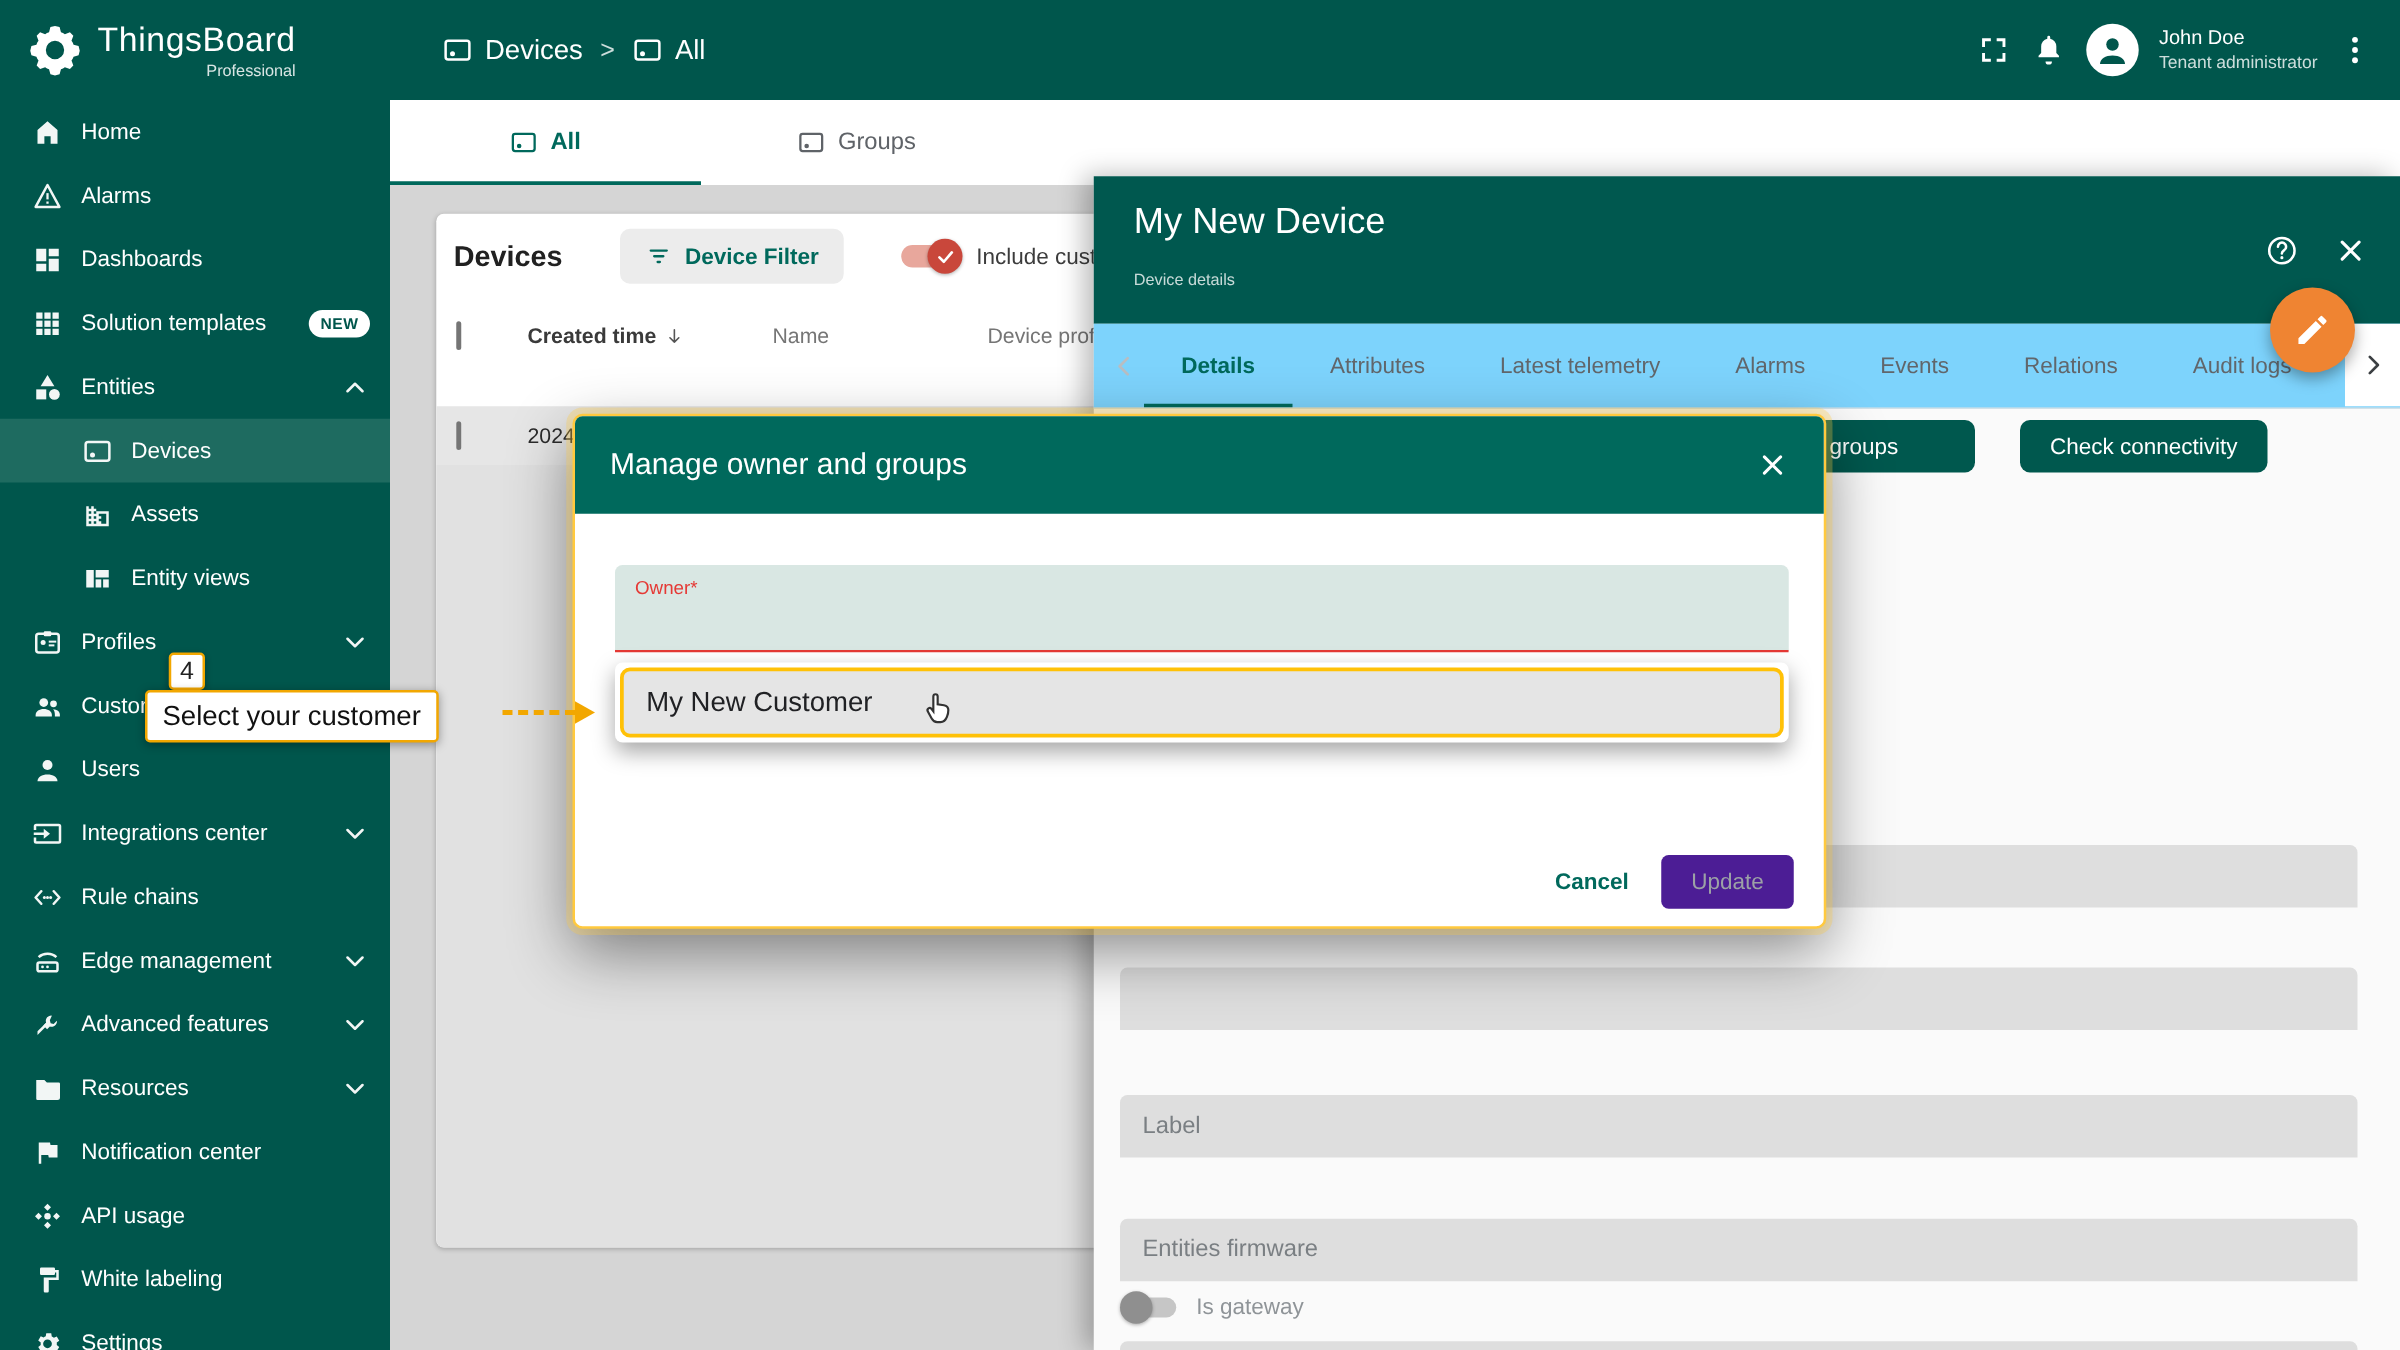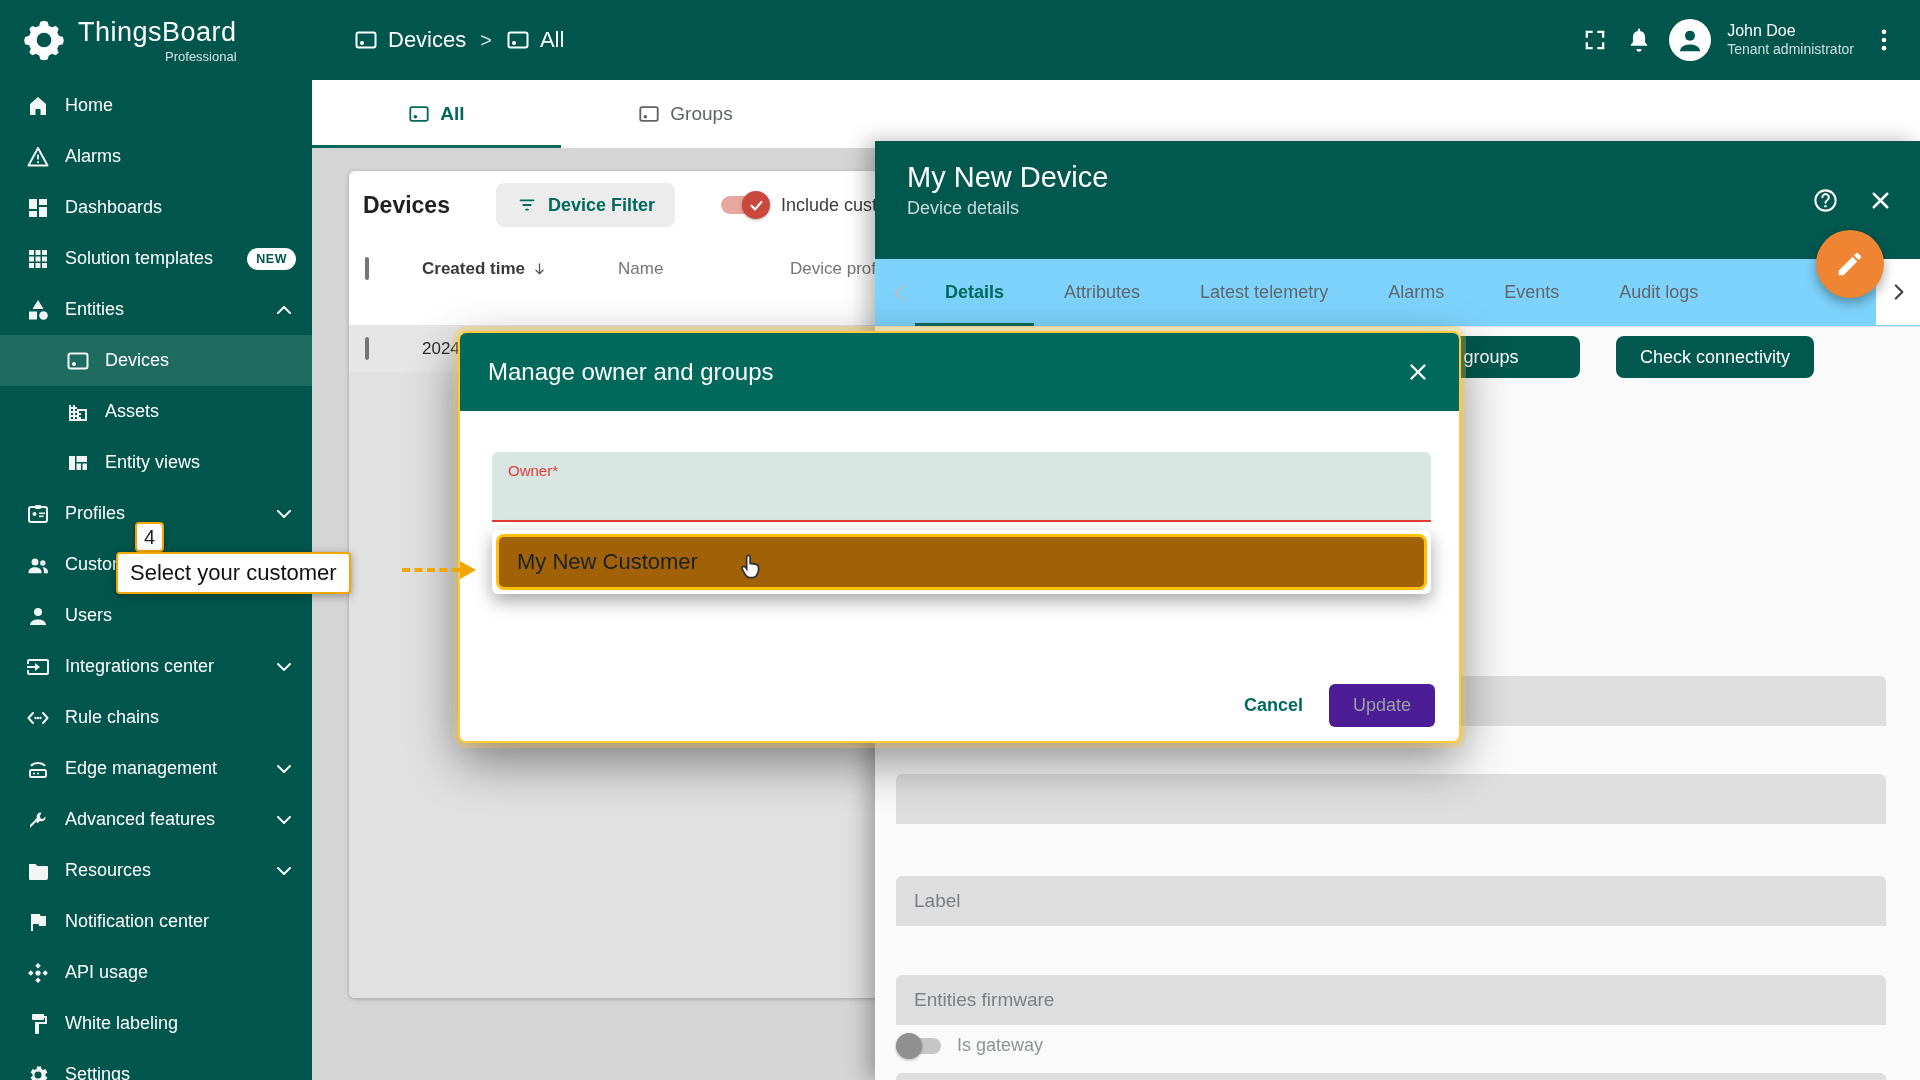--- a/index.html
+++ b/index.html
@@ -63,21 +63,21 @@
   .sort-col { color:#3a3a3a; font-weight:700; }
   .sort-arrow { width:17px; height:17px; color:#555; }
   .cb { width:20px; height:20px; border:2px solid #757575; border-radius:3px; background:#fff; cursor:pointer; }
   .trow { margin-top:26px; height:47px; flex:none; display:flex; align-items:center; background:#E6E6E6; color:#2b2b2b; font-size:17px; }
   .tbody-empty { flex:1; background:#E1E1E1; }
 
   
   .drawer { position:absolute; left:875px; top:141px; right:0; bottom:0; background:#FAFAFA; z-index:10; box-shadow:-8px 0 20px rgba(0,0,0,.28); }
   .drawer-header { height:118px; background:#00584F; color:#fff; padding:20px 28px 0 32px; position:relative; }
   .drawer-title { font-size:29px; font-weight:500; }
-  .drawer-sub { font-size:18px; color:rgba(255,255,255,.78); margin-top:4px; }
+  .drawer-sub { font-size:13px; color:rgba(255,255,255,.78); margin-top:22px; }
   .drawer-header-icons { position:absolute; right:26px; top:46px; display:flex; gap:28px; }
   .dh-icon { width:27px; height:27px; color:#fff; cursor:pointer; }
   .drawer-tabs { position:absolute; left:0; top:118px; right:0; height:68px; background:#7dd3fc; border-bottom:1px solid #E2E2E2; display:flex; align-items:center; padding-left:10px; overflow:hidden; }
   .dtab { padding:0 30px; height:100%; display:flex; align-items:center; font-size:18px; color:#61666B; font-weight:500; white-space:nowrap; cursor:pointer; }
   .dtab.active { color:#00695C; font-weight:700; box-shadow:inset 0 -3px 0 #00695C; }
   .dt-chev { width:26px; height:26px; flex:none; cursor:pointer; }
   .dt-chev.left { color:#B9BDC1; margin:0 2px; }
   .dt-chev-right-box { position:absolute; right:0; top:0; bottom:1px; width:44px; background:#fff; display:flex; align-items:center; justify-content:center; }
   .dt-chev.right { color:#3C4043; }
   .drawer-body { position:absolute; left:0; top:186px; right:0; bottom:0; }
@@ -94,21 +94,21 @@
 
   
   .dialog { position:absolute; left:458px; top:331px; width:1003px; height:412px; background:#fff; border:2px solid #FFC93E; border-radius:8px; box-shadow:0 0 0 5px rgba(255,201,62,.30), 0 18px 50px rgba(0,0,0,.45); z-index:30; }
   .dialog-header { height:78px; background:#00695C; color:#fff; border-radius:6px 6px 0 0; display:flex; align-items:center; padding:0 28px; }
   .dialog-title { font-size:24px; font-weight:500; }
   .dialog-close { margin-left:auto; width:26px; height:26px; color:#fff; cursor:pointer; }
   .owner-field { position:absolute; left:32px; top:119px; width:939px; height:70px; background:#D9E7E3; border-radius:6px 6px 0 0; border-bottom:2px solid #E53935; padding:10px 16px; cursor:text; }
   .owner-label { color:#E53935; font-size:15px; display:block; }
   .caret { width:2px; height:24px; background:#D93025; margin-top:3px; margin-left:2px; }
   .dropdown-panel { position:absolute; left:32px; top:197px; width:939px; background:#fff; border-radius:6px; box-shadow:0 7px 18px rgba(0,0,0,.35); padding:4px; }
-  .option-row { position:relative; height:56px; border:3px solid #FFC107; border-radius:8px; background:#a16207; display:flex; align-items:center; padding:0 18px; font-size:22px; color:#202124; cursor:pointer; }
+  .option-row { position:relative; height:56px; border:3px solid #FFC107; border-radius:8px; background:#e5e5e5; display:flex; align-items:center; padding:0 18px; font-size:22px; color:#202124; cursor:pointer; }
   .hand-cursor { position:absolute; left:237px; top:12px; width:32px; height:32px; }
   .dialog-footer { position:absolute; right:24px; bottom:14px; display:flex; align-items:center; gap:26px; }
   .cancel-btn { background:none; border:none; color:#00695C; font-family:inherit; font-size:18px; font-weight:700; cursor:pointer; }
   .update-btn { background:#4c1d95; color:#9CA1A6; border:none; border-radius:6px; padding:11px 24px; font-family:inherit; font-size:18px; font-weight:500; }
 
   
   .step-badge { position:absolute; left:135px; top:522px; min-width:29px; height:30px; background:#fff; border:2px solid #F2A700; border-radius:4px; display:flex; align-items:center; justify-content:center; font-size:20px; color:#222; z-index:40; box-shadow:0 2px 6px rgba(0,0,0,.3); }
   .tooltip-box { position:absolute; left:116px; top:552px; background:#fff; border:2px solid #F2A700; border-radius:4px; padding:6px 12px; font-size:22px; color:#111; z-index:40; box-shadow:0 2px 8px rgba(0,0,0,.35); white-space:nowrap; }
   .connector { position:absolute; left:402px; top:568px; width:58px; border-top:4px dashed #F2A700; z-index:40; }
   .arrow-head { position:absolute; left:460px; top:561px; width:0; height:0; border-left:16px solid #F2A700; border-top:9px solid transparent; border-bottom:9px solid transparent; z-index:40; }
@@ -517,20 +517,21 @@
     <span class="ic dt-chev left">
         <svg viewBox="0 0 24 24" aria-hidden="true">
           <path d="M14 6l-6 6 6 6" fill="none" stroke="currentColor" stroke-width="2" stroke-linecap="round" stroke-linejoin="round"></path>
         </svg>
       </span>
     <span class="dtab active">Details</span>
     <span class="dtab">Attributes</span>
     <span class="dtab">Latest telemetry</span>
     <span class="dtab">Alarms</span>
     <span class="dtab">Events</span>
+    <span class="dtab">Relations</span>
     <span class="dtab">Audit logs</span>
     <span class="dt-chev-right-box">
         <span class="ic dt-chev right">
           <svg viewBox="0 0 24 24" aria-hidden="true">
             <path d="M10 6l6 6-6 6" fill="none" stroke="currentColor" stroke-width="2" stroke-linecap="round" stroke-linejoin="round"></path>
           </svg>
         </span>
       </span>
   </div>
   <div class="drawer-body">

